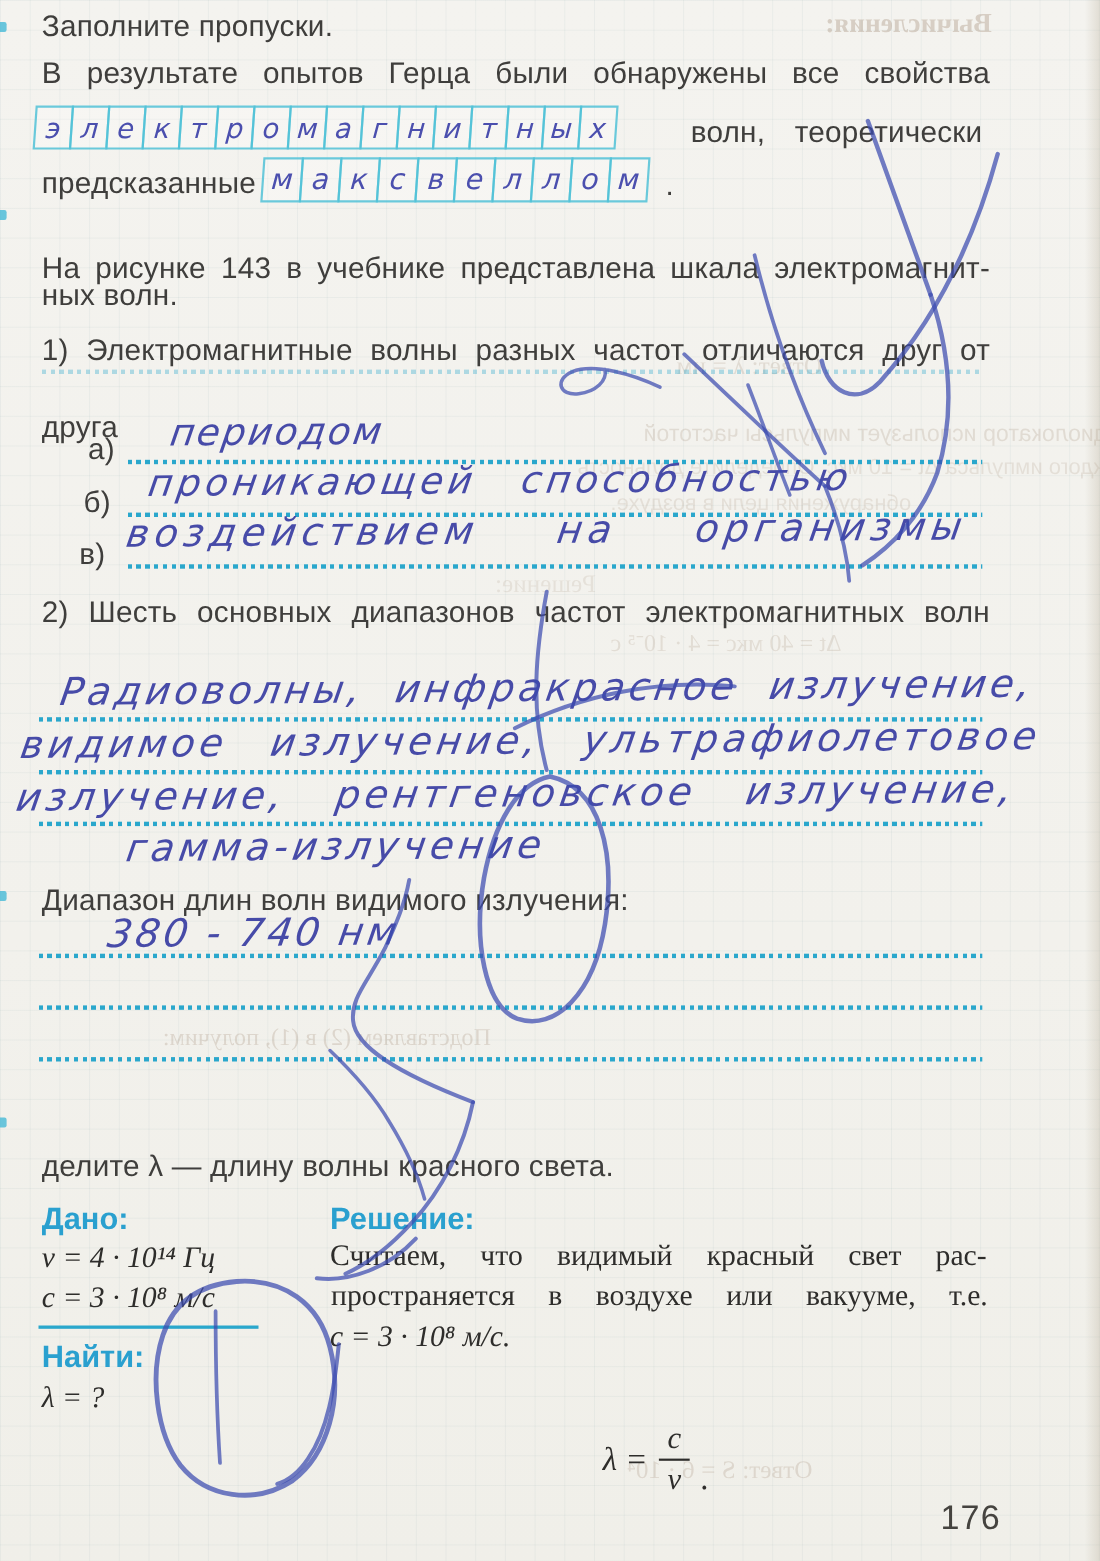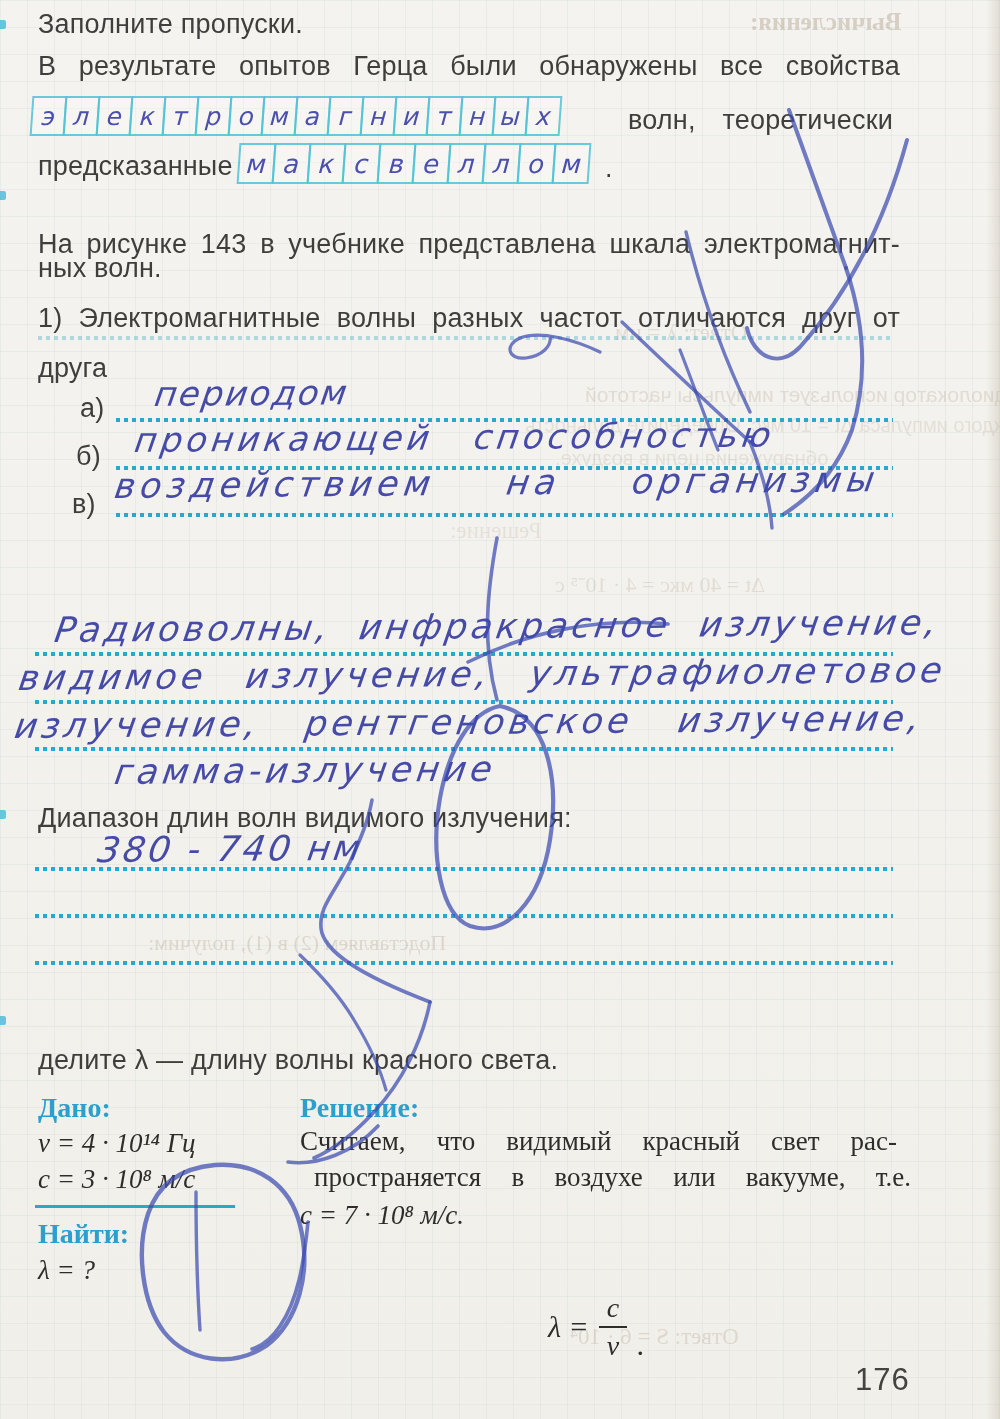--- a/index.html
+++ b/index.html
@@ -18,21 +18,21 @@
   }
   .page::after{ 
     content:""; position:absolute; top:0; right:0; width:14px; height:100%;
     background:linear-gradient(90deg, rgba(180,170,150,0) 0%, rgba(175,163,140,.28) 100%);
     pointer-events:none; z-index:40;
   }
   .abs{position:absolute;}
   .print{color:#3f3e3c; font-size:27px; letter-spacing:.2px; z-index:5; line-height:1.25;}
   .just{text-align:justify; text-align-last:justify;}
   .serif{font-family:"Liberation Serif", serif; color:#2e2d2b; font-size:27px; z-index:5;}
-  .cyanhead{font-family:Liberation Serif, serif; font-weight:bold; color:#2aa0cf; font-size:28px; z-index:5;}
+  .cyanhead{font-family:Liberation Sans, sans-serif; font-weight:bold; color:#2aa0cf; font-size:28px; z-index:5;}
   .hw{
     font-family:"DejaVu Sans", sans-serif; font-style:italic; color:#474ba8;
     transform:skewX(-9deg) rotate(-.5deg); transform-origin:left bottom;
     z-index:10; white-space:nowrap;
   }
   .dots{height:4px; z-index:4;
     background-image:repeating-linear-gradient(90deg,#2aa7cc 0 4px, transparent 4px 8px);
     background-position:0 100%; background-size:100% 4px; background-repeat:no-repeat;}
   .dots.faint{opacity:.35;}
   .boxrow{display:flex; z-index:6;}
@@ -115,34 +115,35 @@
       <span>о</span>
       <span>м</span>
     </div>
   <div class="abs print" style="left:605px;top:152px">.</div>
 
   <div class="abs print just" style="left:38px;top:228px;width:862px">На рисунке 143 в учебнике представлена шкала электромагнит-</div>
   <div class="abs print" style="left:38px;top:252px">ных волн.</div>
 
   <div class="abs print just" style="left:38px;top:302px;width:862px">1) Электромагнитные волны разных частот отличаются друг от</div>
   <div class="abs dots faint" style="left:38px;top:336px;width:855px"></div>
-  <div class="abs print" style="left:38px;top:352px">друга</div>
+  <div class="abs print" style="left:38px;top:372px">друга</div>
 
   <div class="abs print" style="left:80px;top:392px">а)</div>
   <div class="abs hw" style="left:152px;top:374px;font-size:34px;letter-spacing:2px">периодом</div>
   <div class="abs dots" style="left:116px;top:418px;width:777px"></div>
 
   <div class="abs print" style="left:76px;top:440px">б)</div>
   <div class="abs hw" style="left:132px;top:420px;font-size:34px;letter-spacing:4px;word-spacing:26px">проникающей способностью</div>
   <div class="abs dots" style="left:116px;top:466px;width:777px"></div>
 
   <div class="abs print" style="left:72px;top:488px">в)</div>
   <div class="abs hw" style="left:112px;top:466px;font-size:35px;letter-spacing:5px;word-spacing:55px">воздействием на организмы</div>
   <div class="abs dots" style="left:116px;top:513px;width:777px"></div>
 
+  <div class="abs print just" style="left:38px;top:540px;width:862px">2) Шесть основных диапазонов частот электромагнитных волн</div>
 
   <div class="abs hw" style="left:52px;top:610px;font-size:35px;letter-spacing:3.5px;word-spacing:14px">Радиоволны, инфракрасное излучение,</div>
   <div class="abs dots" style="left:35px;top:652px;width:858px"></div>
   <div class="abs hw" style="left:16px;top:658px;font-size:35px;letter-spacing:4px;word-spacing:24px">видимое излучение, ультрафиолетовое</div>
   <div class="abs dots" style="left:35px;top:700px;width:858px"></div>
   <div class="abs hw" style="left:12px;top:706px;font-size:35px;letter-spacing:4px;word-spacing:30px">излучение, рентгеновское излучение,</div>
   <div class="abs dots" style="left:35px;top:747px;width:858px"></div>
   <div class="abs hw" style="left:112px;top:752px;font-size:35px;letter-spacing:4px">гамма-излучение</div>
 
   <div class="abs print" style="left:38px;top:802px">Диапазон длин волн видимого излучения:</div>
@@ -155,22 +156,22 @@
 
   <div class="abs cyanhead" style="left:38px;top:1092px">Дано:</div>
   <div class="abs serif" style="left:38px;top:1128px;font-style:italic">ν = 4 · 10¹⁴ Гц</div>
   <div class="abs serif" style="left:38px;top:1164px;font-style:italic">c = 3 · 10⁸ м/с</div>
   <div class="abs sep" style="left:35px;top:1205px;width:200px"></div>
   <div class="abs cyanhead" style="left:38px;top:1218px">Найти:</div>
   <div class="abs serif" style="left:38px;top:1255px;font-style:italic">λ = ?</div>
 
   <div class="abs cyanhead" style="left:300px;top:1092px">Решение:</div>
   <div class="abs serif just" style="left:300px;top:1126px;width:597px">Считаем, что видимый красный свет рас-</div>
-  <div class="abs serif just" style="left:314px;top:1162px;width:597px">пространяется в воздухе или вакууме, т.е.</div>
-  <div class="abs serif" style="left:300px;top:1200px;font-style:italic">c = 7 · 10⁸ м/с.</div>
+  <div class="abs serif just" style="left:301px;top:1162px;width:597px">пространяется в воздухе или вакууме, т.е.</div>
+  <div class="abs serif" style="left:300px;top:1200px;font-style:italic">c = 3 · 10⁸ м/с.</div>
 
   <div class="abs formula-row" style="left:548px;top:1292px;font-size:30px">
     <span>λ =</span>
     <span class="frac">
       <span class="num" style="font-size:28px">c</span>
       <span class="den" style="font-size:28px">ν</span>
     </span>
     <span style="align-self:flex-end">.</span>
   </div>
 

